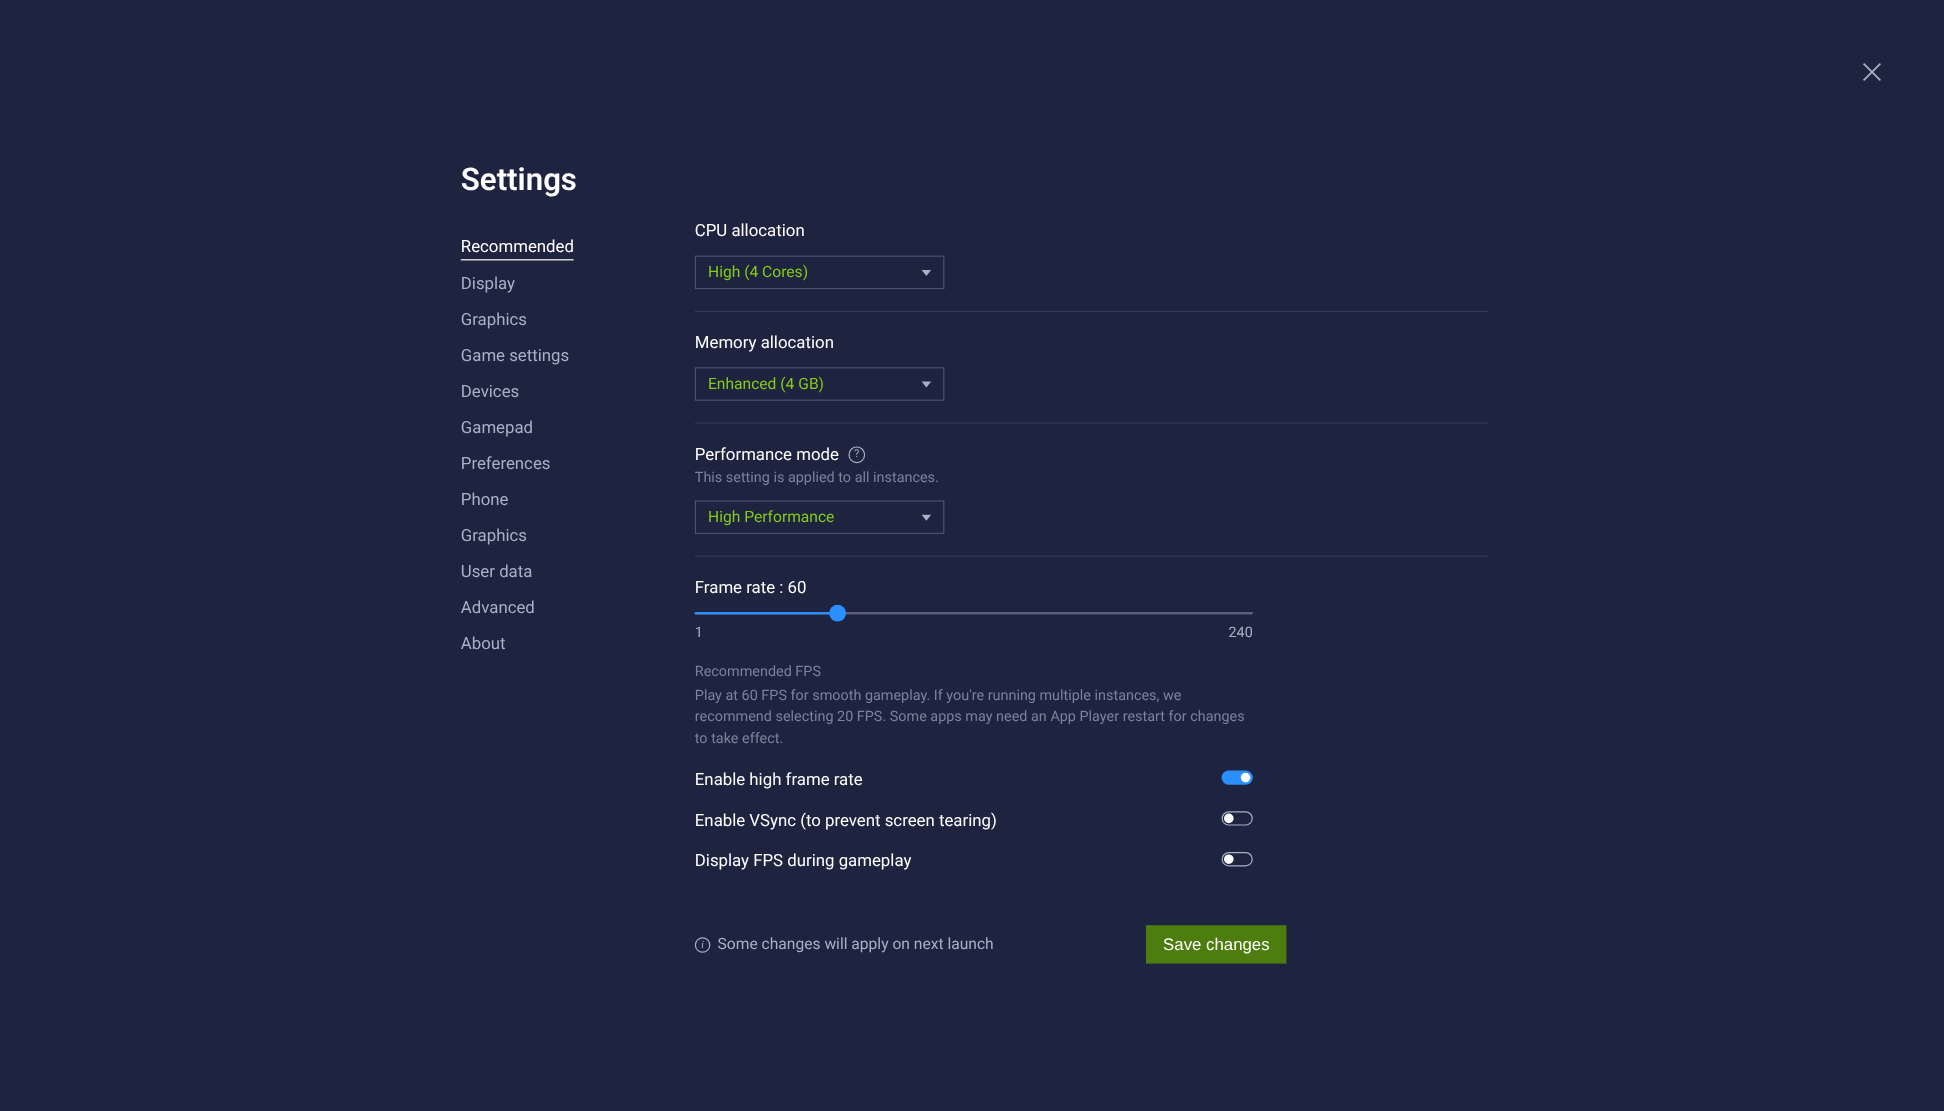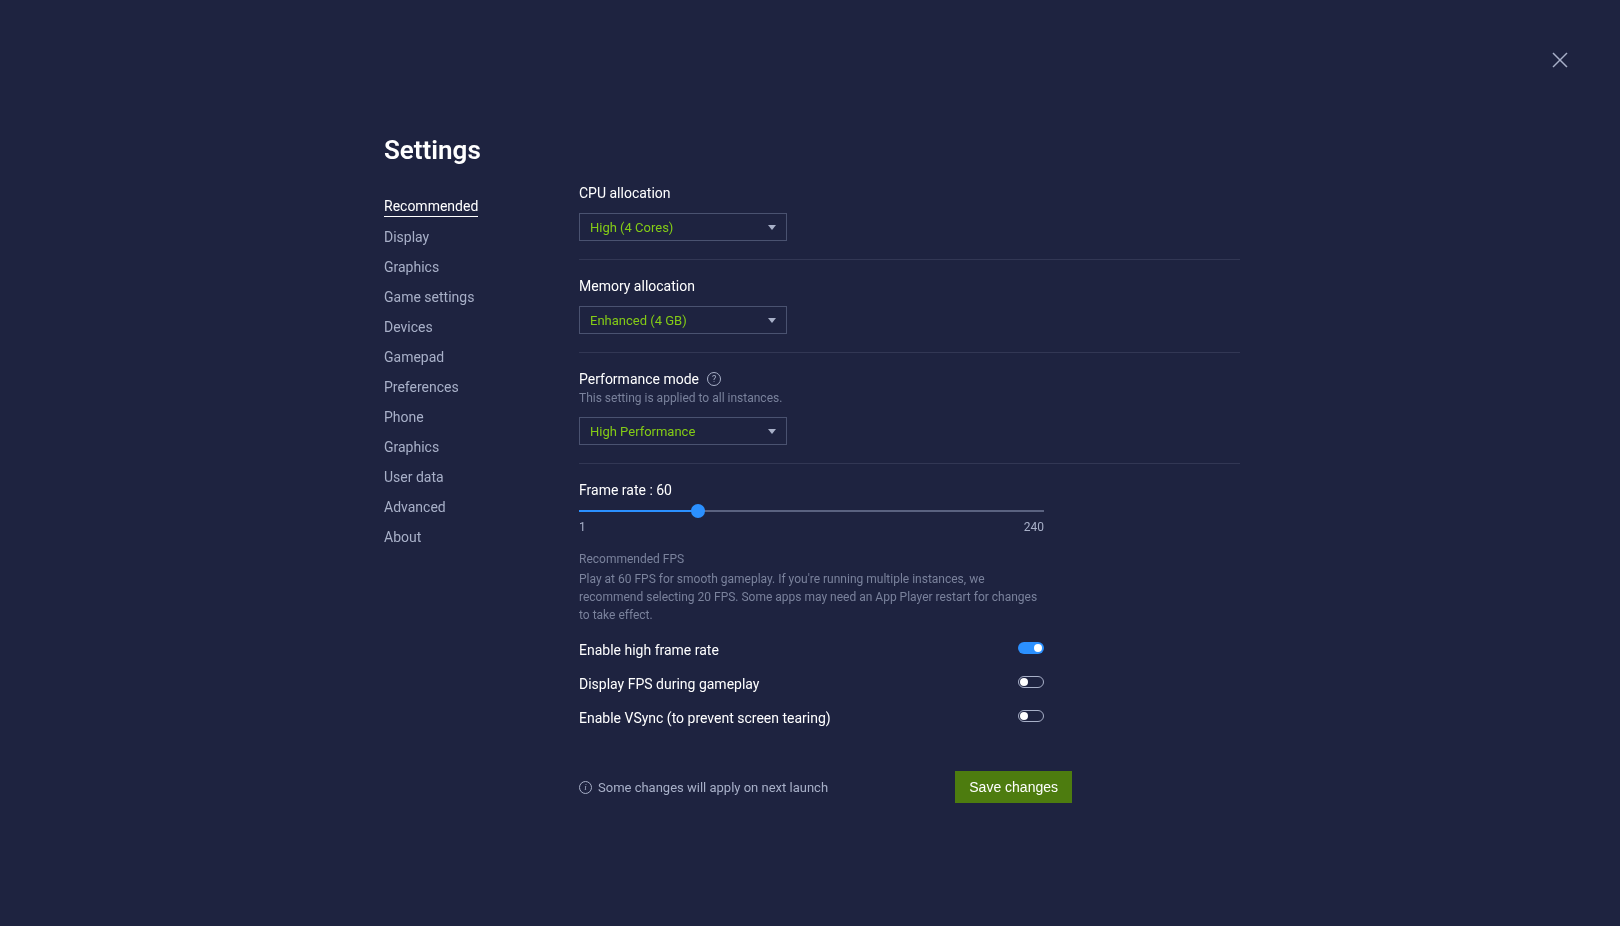--- a/index.html
+++ b/index.html
@@ -347,28 +347,28 @@
       <div class="recommended-text">Play at 60 FPS for smooth gameplay. If you're running multiple instances, we recommend selecting 20 FPS. Some apps may need an App Player restart for changes to take effect.</div>
 
       <div class="toggle-row">
         <span class="toggle-label">Enable high frame rate</span>
         <div class="toggle on">
           <div class="toggle-knob"></div>
         </div>
       </div>
 
       <div class="toggle-row">
-        <span class="toggle-label">Display FPS during gameplay</span>
+        <span class="toggle-label">Enable VSync (to prevent screen tearing)</span>
         <div class="toggle off">
           <div class="toggle-knob"></div>
         </div>
       </div>
 
       <div class="toggle-row">
-        <span class="toggle-label">Enable VSync (to prevent screen tearing)</span>
+        <span class="toggle-label">Display FPS during gameplay</span>
         <div class="toggle off">
           <div class="toggle-knob"></div>
         </div>
       </div>
 
       <div class="footer-row">
         <div class="footer-note">
           <span class="info-icon">i</span>
           <span>Some changes will apply on next launch</span>
         </div>

